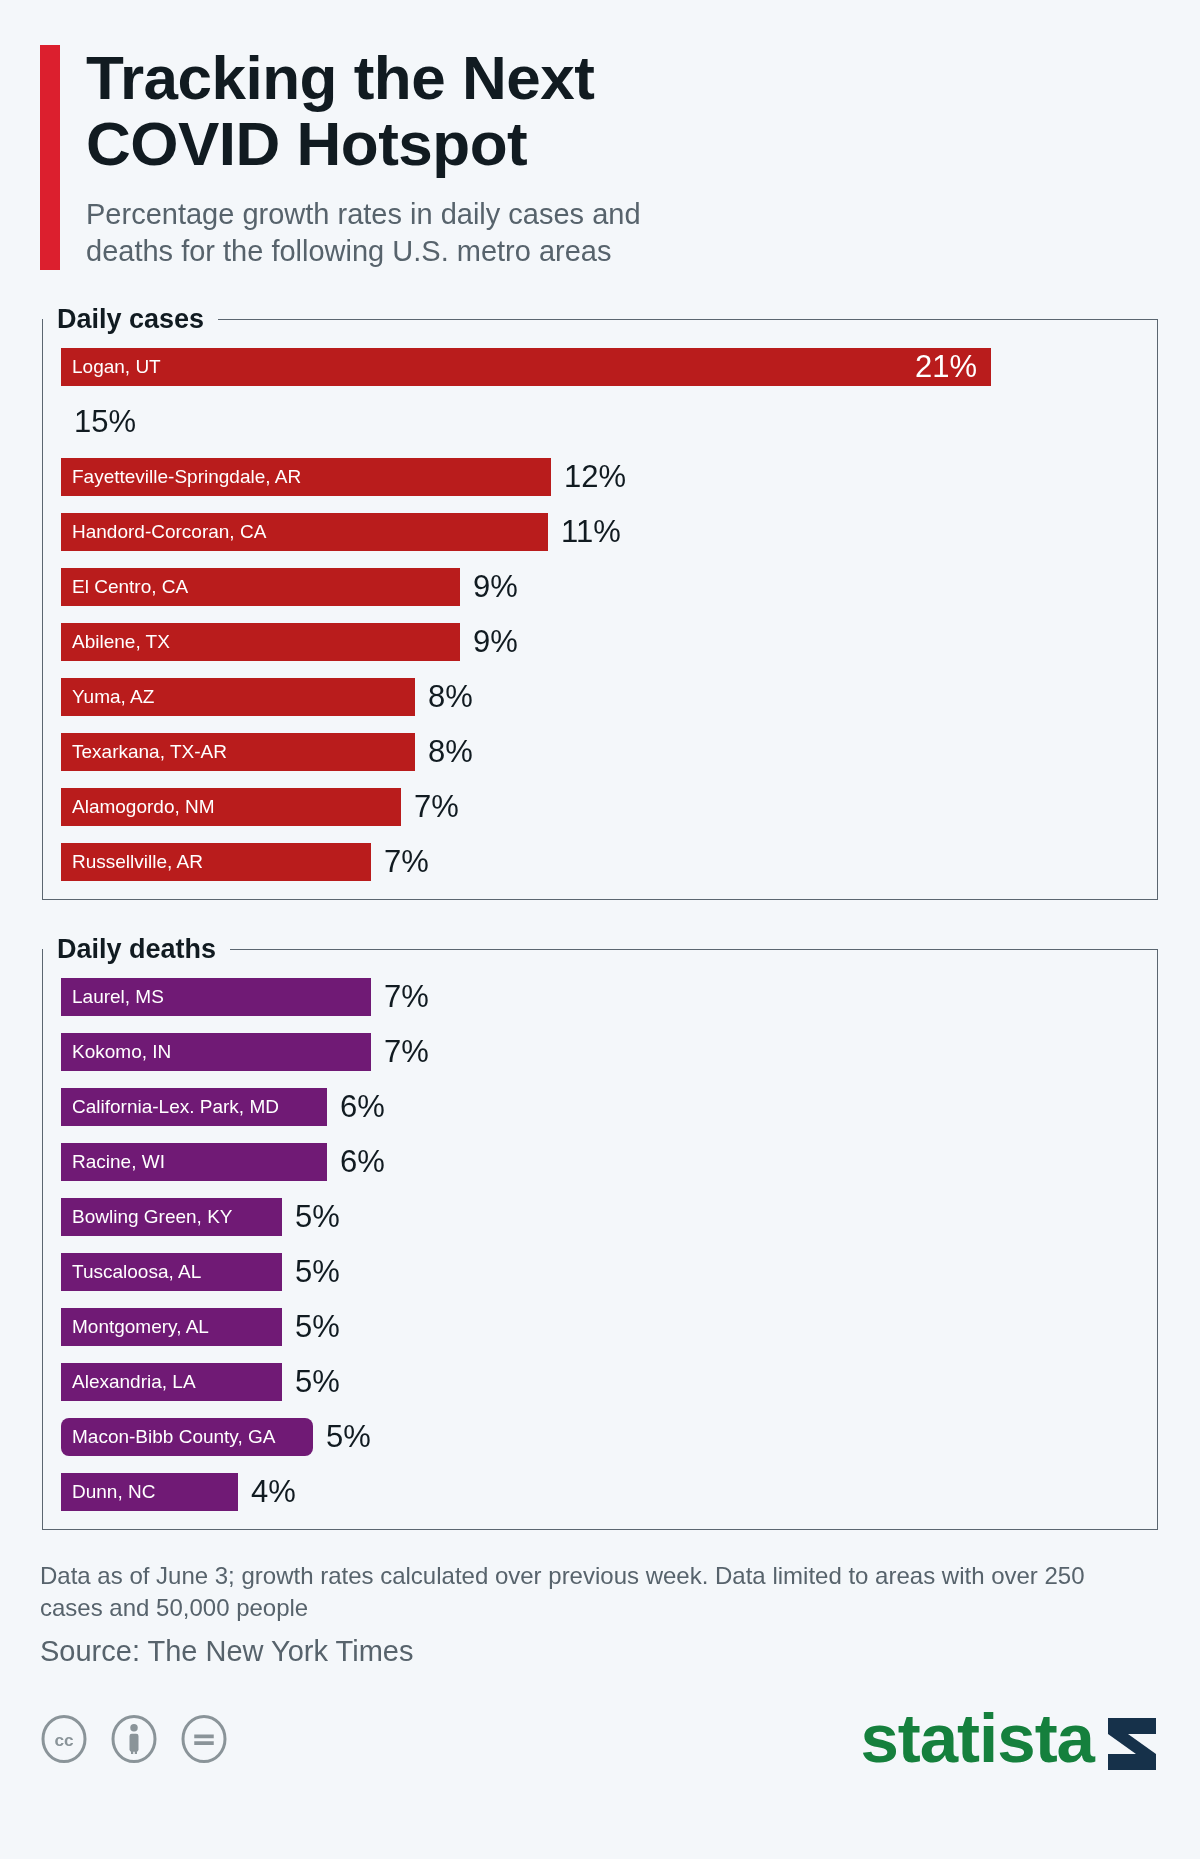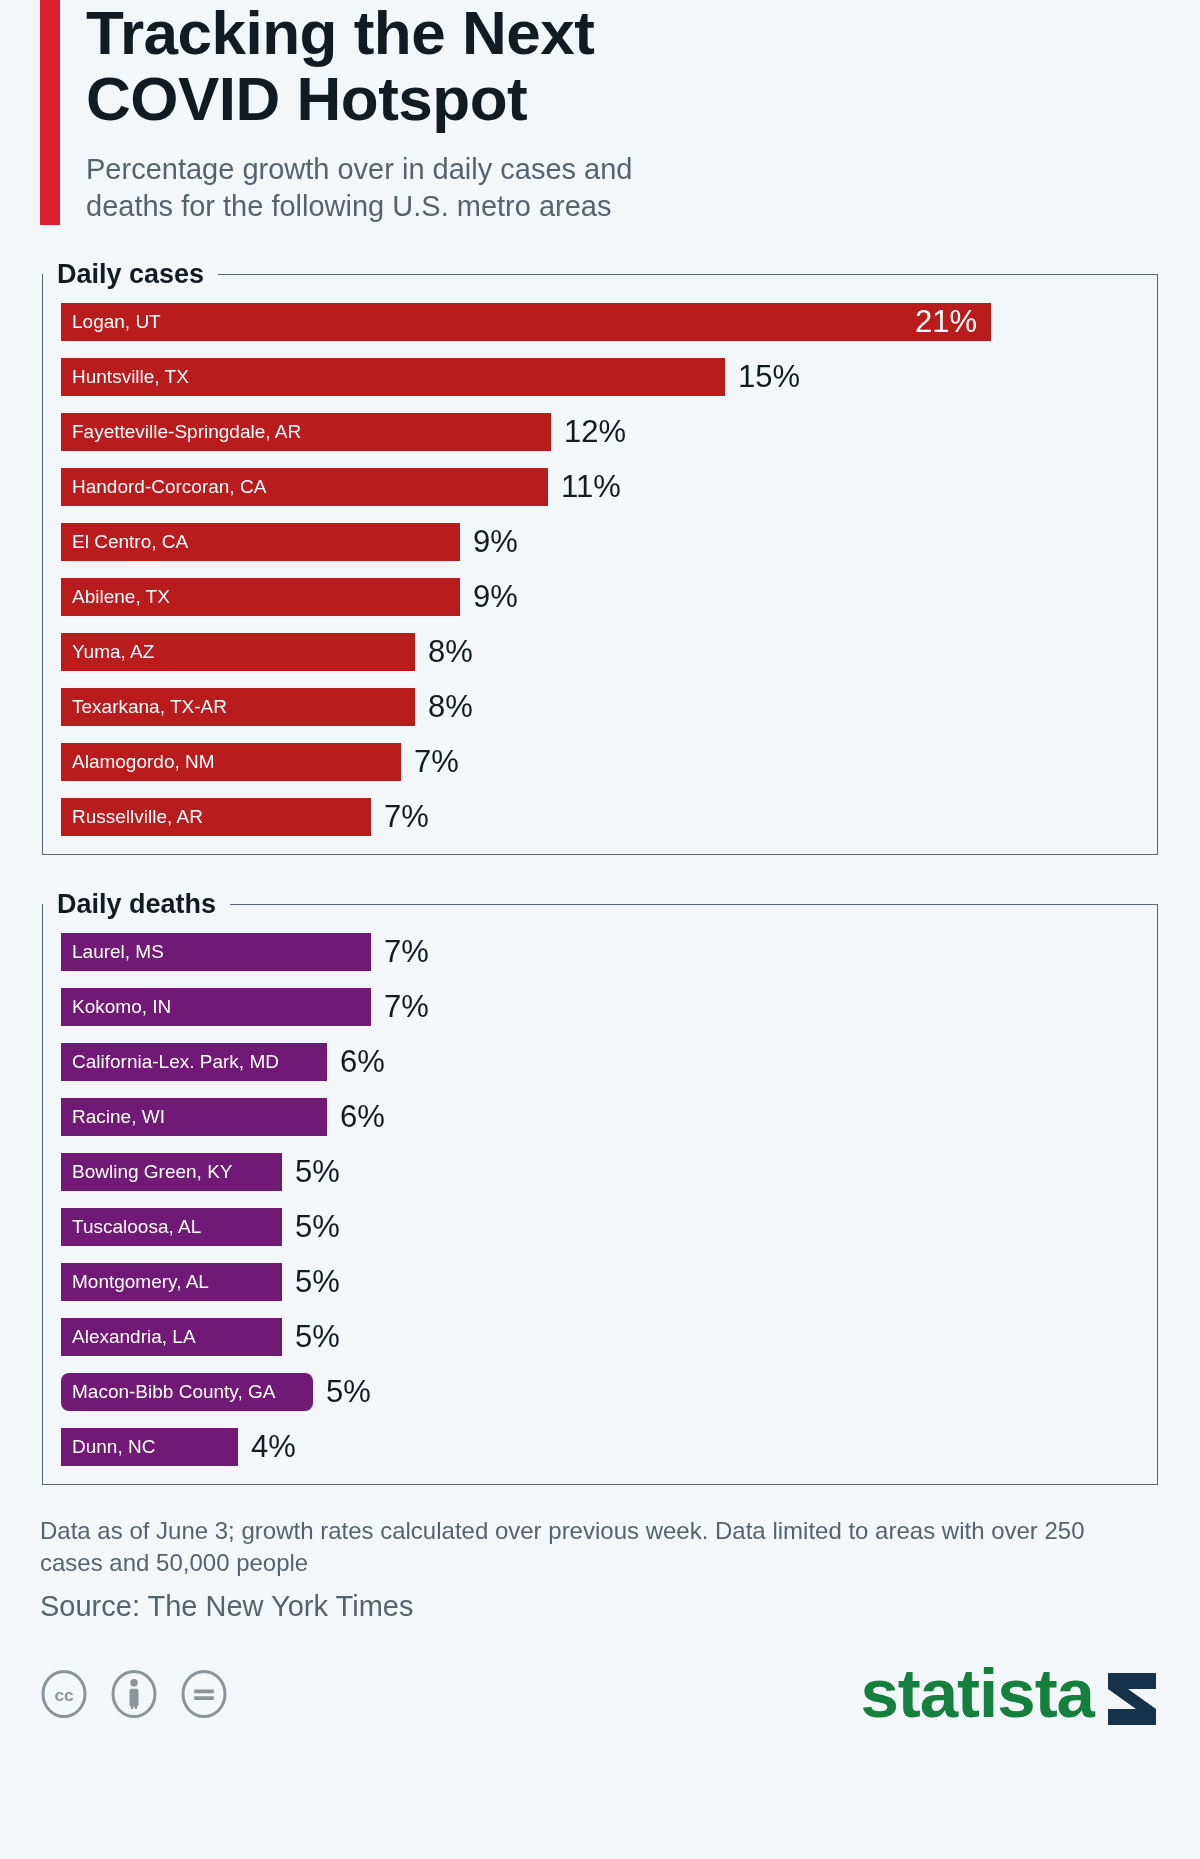--- a/index.html
+++ b/index.html
@@ -6,21 +6,21 @@
   body{
     width:1200px;height:1859px;
     background:#f4f7fa;
     font-family:"Liberation Sans", sans-serif;
     color:#2b3a45;
     overflow:hidden;
   }
   .page{position:relative;width:1200px;height:1859px;box-sizing:border-box;padding:0 40px;}
 
   
-  .header{display:flex;gap:26px;}
+  .header{display:flex;gap:26px;padding-top:45px;}
   .accent-bar{width:20px;background:#dc1f2e;flex:0 0 20px;border-radius:0;}
   .header-text{flex:1;}
   .title{
     font-size:62px;line-height:1.07;font-weight:bold;color:#111b21;
     letter-spacing:-0.5px;margin:0;
   }
   .subtitle{
     font-size:29px;line-height:1.28;color:#57636c;margin:18px 0 0 0;font-weight:normal;
   }
 
@@ -79,39 +79,36 @@
 <div class="page">
 
   <div class="header">
     <div class="accent-bar"></div>
     <div class="header-text">
       <h1 class="title">
         <span>Tracking the Next</span><br>
         <span>COVID Hotspot</span>
       </h1>
       <p class="subtitle">
-        <span>Percentage growth over in daily cases and</span><br>
+        <span>Percentage growth rates in daily cases and</span><br>
         <span>deaths for the following U.S. metro areas</span>
       </p>
     </div>
   </div>
 
   <fieldset class="panel">
     <legend class="panel-legend">Daily cases</legend>
     <div class="panel-body" id="cases-body">
         <div class="row">
           <div class="bar bar-cases" style="width: 930px;">
             <span class="bar-label">Logan, UT</span>
             <span class="value-inside">21%</span>
           </div>
         </div>
         <div class="row">
-          <div class="bar bar-cases" style="width: 664px;">
-            <span class="bar-label">Huntsville, TX</span>
-          </div>
           <span class="value">15%</span>
         </div>
         <div class="row">
           <div class="bar bar-cases" style="width: 490px;">
             <span class="bar-label">Fayetteville-Springdale, AR</span>
           </div>
           <span class="value">12%</span>
         </div>
         <div class="row">
           <div class="bar bar-cases" style="width: 487px;">

